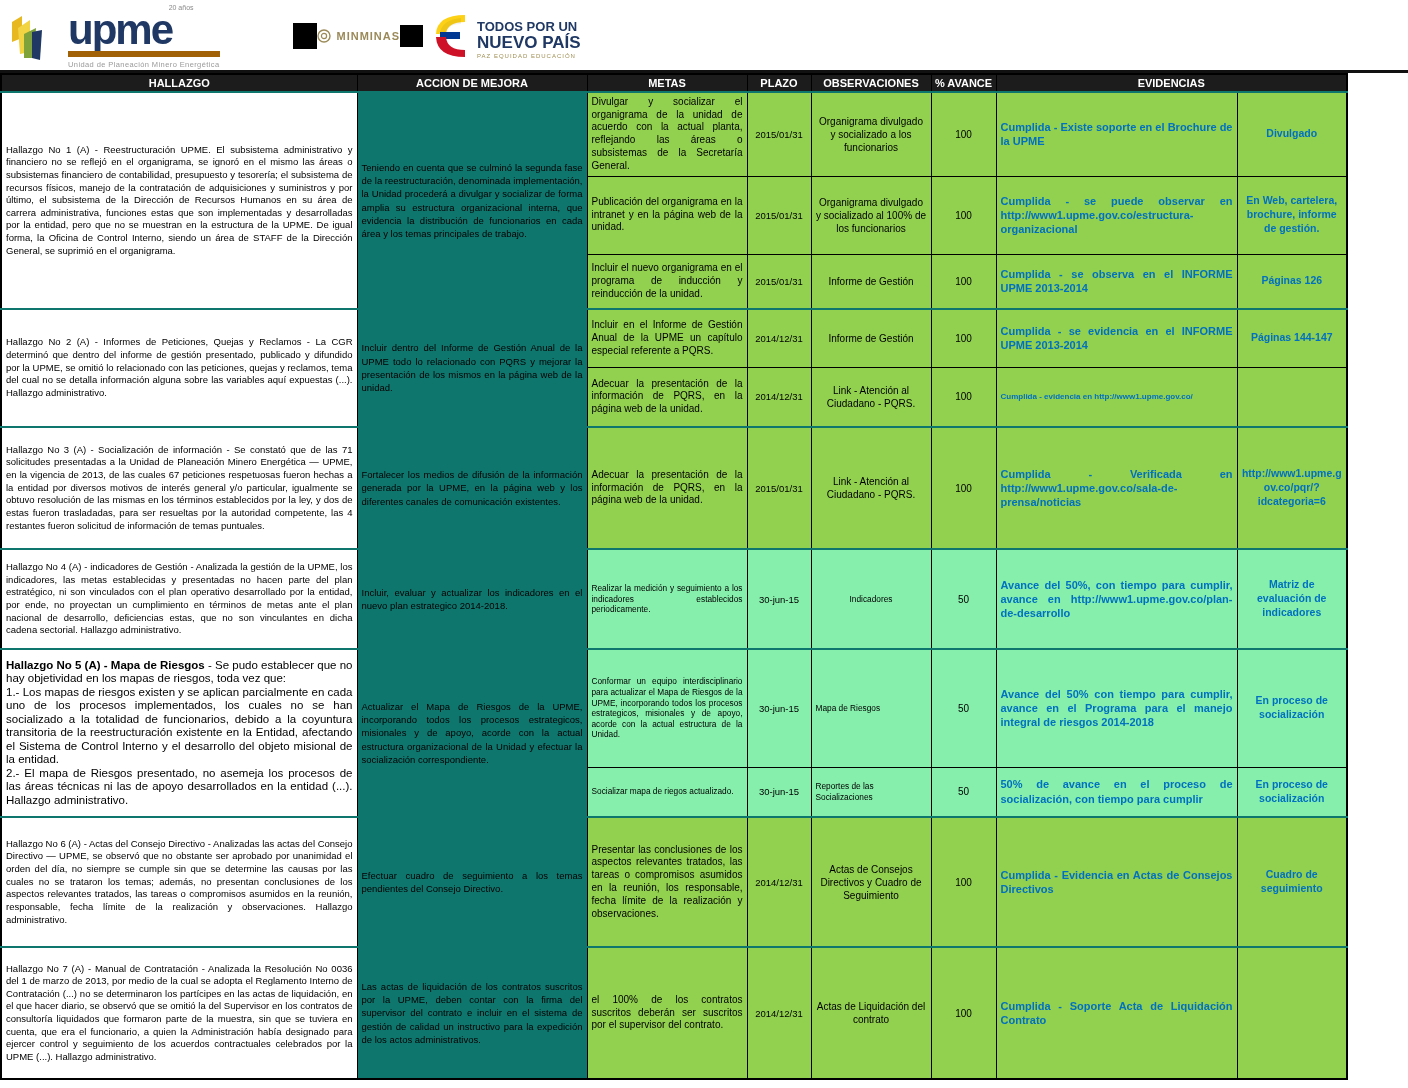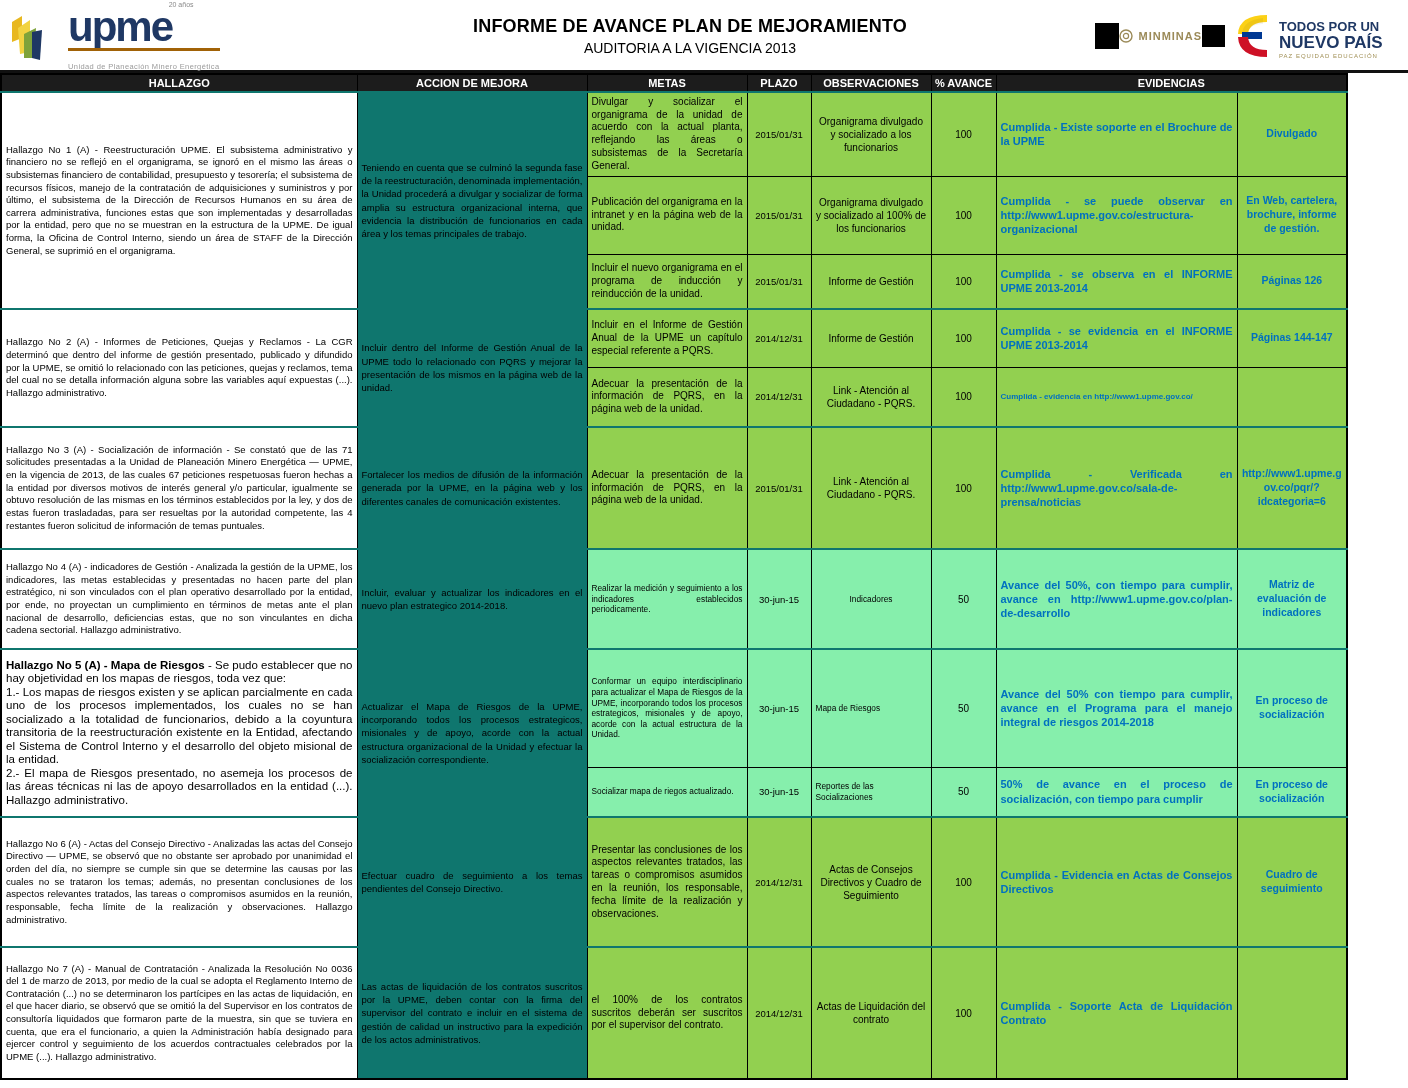--- a/index.html
+++ b/index.html
@@ -10,21 +10,21 @@
   .page-header {
     height:73px; display:flex; align-items:center;
     border-bottom:3px solid #111; padding:2px 10px 0 10px; box-sizing:border-box; gap:8px;
   }
   
   .upme-block { width:275px; display:flex; align-items:center; gap:5px; flex-shrink:0; }
   .upme-mark { width:44px; height:56px; }
   .upme-text { display:flex; flex-direction:column; line-height:1;margin-left:9px; }
   .upme-years { font-size:7px; color:#8a8a8a; align-self:flex-end; margin-right:26px; }
   .upme-brand { font-size:42px; font-weight:bold; color:var(--navy); letter-spacing:-2px; line-height:0.9; }
-  .upme-tagline { font-size:7.5px; color:#9a9a9a; letter-spacing:0.4px; margin-top:2px; border-top:3px solid #a16207; padding-top:12px; }
+  .upme-tagline { font-size:7.5px; color:#9a9a9a; letter-spacing:0.4px; margin-top:2px; border-top:6px solid #a16207; padding-top:4px; }
   
   .title-block { flex:1; text-align:center; }
   .main-title { font-size:18px; font-weight:bold; letter-spacing:0.2px; }
   .sub-title { font-size:14px; margin-top:3px; }
   
   .minminas-block { width:130px; display:flex; align-items:center; flex-shrink:0; }
   .mm-bar-top { width:126px; height:26px; background:#000; }
   .mm-label-row { display:flex; align-items:center; gap:5px; height:18px; }
   .mm-label { font-size:11px; font-weight:bold; color:#9b8a58; letter-spacing:1px; }
   .mm-bar-bottom { width:118px; height:22px; background:#000; }
@@ -74,24 +74,20 @@
       <polygon points="14,26 26,20 24,50 14,50" fill="#7FA33A"></polygon>
       <polygon points="22,24 32,22 30,52 22,50" fill="#1F3864"></polygon>
     </svg>
     <div class="upme-text">
       <span class="upme-years">20 años</span>
       <span class="upme-brand">upme</span>
       <span class="upme-tagline">Unidad de Planeación Minero Energética</span>
     </div>
   </div>
 
-  <div class="title-block">
-    <div class="main-title">INFORME DE AVANCE PLAN DE MEJORAMIENTO</div>
-    <div class="sub-title">AUDITORIA A LA VIGENCIA 2013</div>
-  </div>
 
   <div class="minminas-block">
     <div class="mm-bar-top"></div>
     <div class="mm-label-row">
       <svg width="14" height="14" viewBox="0 0 14 14">
         <circle cx="7" cy="7" r="6" fill="none" stroke="#9b8a58" stroke-width="1.4"></circle>
         <circle cx="7" cy="7" r="2.6" fill="none" stroke="#9b8a58" stroke-width="1.2"></circle>
       </svg>
       <span class="mm-label">MINMINAS</span>
     </div>

